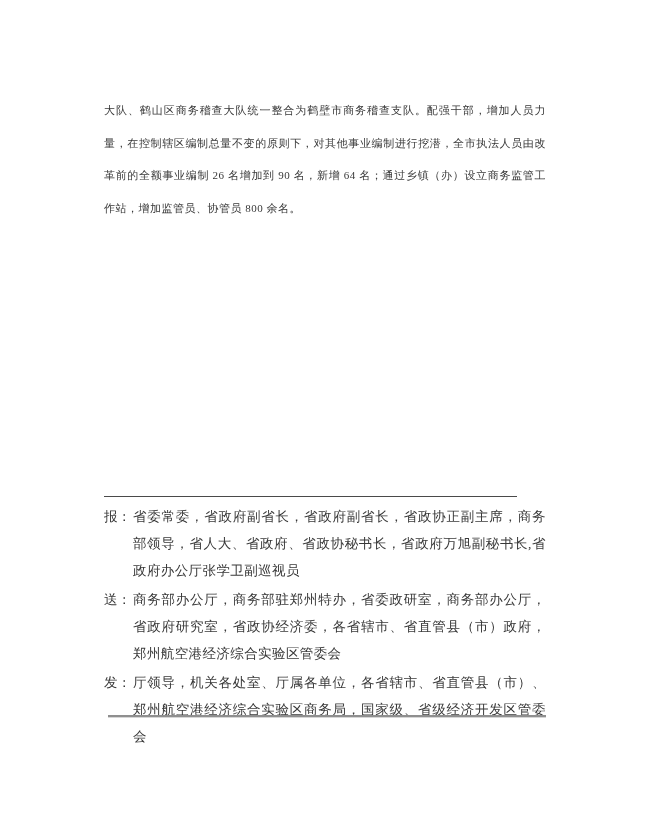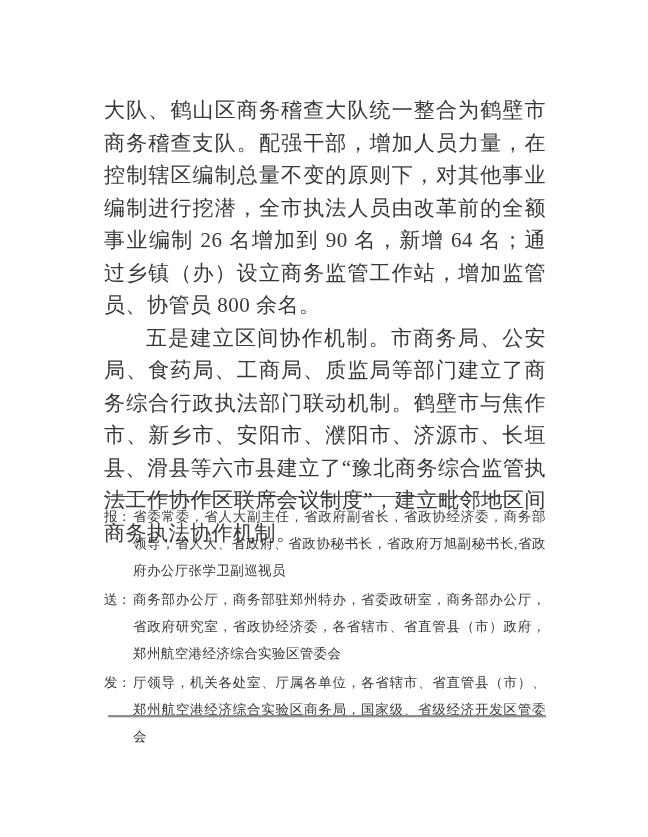--- a/index.html
+++ b/index.html
@@ -18,21 +18,21 @@
     overflow: hidden;
   }
   .body-text {
     position: absolute;
     left: 104px;
     top: 94px;
     width: 442px;
   }
   .body-text p {
     margin: 0;
-    font-size: 21px;
+    font-size: 11px;
     line-height: 32.5px;
     text-align: justify;
     text-justify: inter-ideograph;
     letter-spacing: 0.5px;
   }
   .body-text p.indent {
     text-indent: 2em;
   }
   .footer {
     position: absolute;
@@ -73,29 +73,28 @@
     border-bottom: 1px solid #d6d6d6;
   }
 </style>
 </head>
 <body>
 
 <div class="page">
 
   <div class="body-text">
     <p>大队、鹤山区商务稽查大队统一整合为鹤壁市商务稽查支队。配强干部，增加人员力量，在控制辖区编制总量不变的原则下，对其他事业编制进行挖潜，全市执法人员由改革前的全额事业编制 26 名增加到 90 名，新增 64 名；通过乡镇（办）设立商务监管工作站，增加监管员、协管员 800 余名。</p>
-    <p class="indent">五是建立区间协作机制。市商务局、公安局、食药局、工商局、质监局等部门建立了商务综合行政执法部门联动机制。鹤壁市与焦作市、新乡市、安阳市、濮阳市、济源市、长垣县、滑县等六市县建立了“豫北商务综合监管执法工作协作区联席会议制度”，建立毗邻地区间商务执法协作机制。</p>
   </div>
 
   <div class="footer">
     <div class="rule-top"></div>
 
     <div class="dist-entry">
       <span class="dist-label">报：</span>
-      <span class="dist-text">省委常委，省人大副主任，省政府副省长，省政协经济委，商务部领导，省人大、省政府、省政协秘书长，省政府万旭副秘书长,省政府办公厅张学卫副巡视员</span>
+      <span class="dist-text">省委常委，省政府副省长，省政府副省长，省政协正副主席，商务部领导，省人大、省政府、省政协秘书长，省政府万旭副秘书长,省政府办公厅张学卫副巡视员</span>
     </div>
 
     <div class="dist-entry">
       <span class="dist-label">送：</span>
       <span class="dist-text">商务部办公厅，商务部驻郑州特办，省委政研室，商务部办公厅，省政府研究室，省政协经济委，各省辖市、省直管县（市）政府，郑州航空港经济综合实验区管委会</span>
     </div>
 
     <div class="dist-entry">
       <span class="dist-label">发：</span>
       <span class="dist-text">厅领导，机关各处室、厅属各单位，各省辖市、省直管县（市）、郑州航空港经济综合实验区商务局，国家级、省级经济开发区管委会</span>

